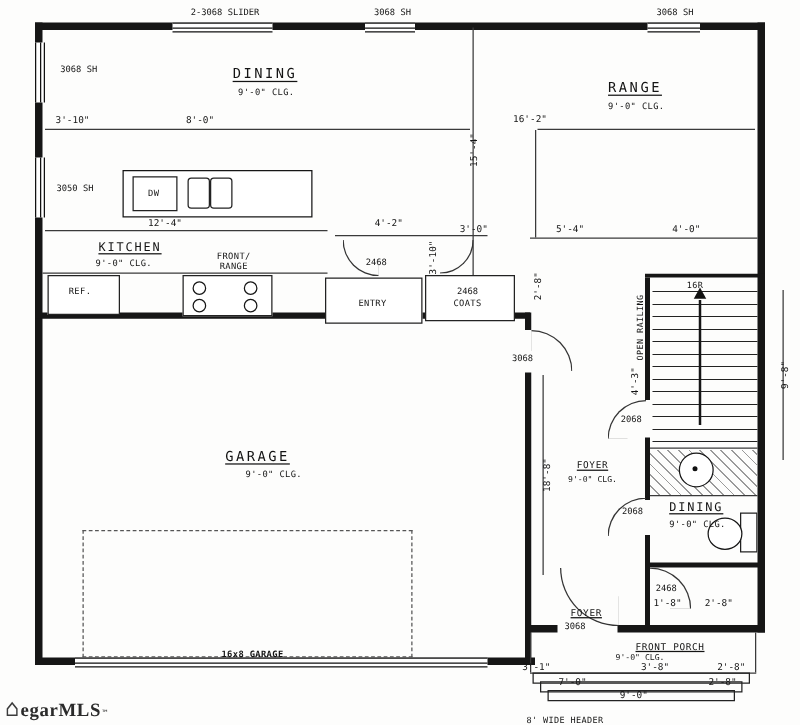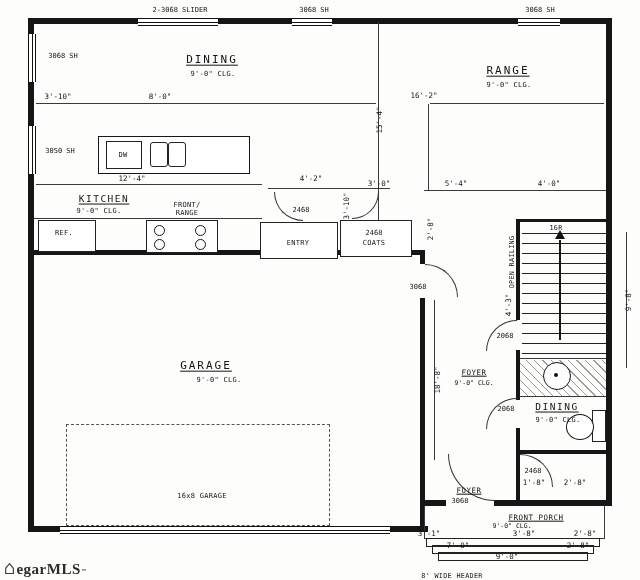--- a/index.html
+++ b/index.html
@@ -159,21 +159,21 @@
       <span class="lbl clg-sm" style="left: 474px; top: 384px;">9'-0" CLG.</span>
       <span class="lbl door" style="left: 506px; top: 409px;">2068</span>
       <span class="lbl room-md" style="left: 557px; top: 407px;">DINING</span>
       <span class="lbl clg" style="left: 558px; top: 420px;">9'-0" CLG.</span>
       <span class="lbl dim" style="left: 629px; top: 300px; transform: translate(-50%, -50%) rotate(-90deg);">9'-8"</span>
       <span class="lbl door" style="left: 533px; top: 471px;">2468</span>
       <span class="lbl dim" style="left: 534px; top: 483px;">1'-8"</span>
       <span class="lbl dim" style="left: 575px; top: 483px;">2'-8"</span>
       <span class="lbl room-sm" style="left: 469px; top: 491px;">FOYER</span>
       <span class="lbl door" style="left: 460px; top: 501px;">3068</span>
-      <span class="lbl fix" style="left: 202px; top: 496px;">16x8 GARAGE</span>
+      <span class="lbl fix" style="left: 202px; top: 524px; font-weight: bold;">16x8 GARAGE</span>
       <span class="lbl room-sm" style="left: 536px; top: 518px; text-align: center;">FRONT PORCH</span>
       <span class="lbl clg-sm" style="left: 512px; top: 527px;">9'-0" CLG.</span>
       <span class="lbl dim" style="left: 429px; top: 534px;">3'-1"</span>
       <span class="lbl dim" style="left: 524px; top: 534px;">3'-8"</span>
       <span class="lbl dim" style="left: 585px; top: 534px;">2'-8"</span>
       <span class="lbl dim" style="left: 458px; top: 546px;">7'-0"</span>
       <span class="lbl dim" style="left: 578px; top: 546px;">2'-8"</span>
       <span class="lbl dim" style="left: 507px; top: 557px;">9'-0"</span>
       <span class="lbl note" style="left: 452px; top: 561px; margin-top: 16px;">8' WIDE HEADER</span>
     </div>

